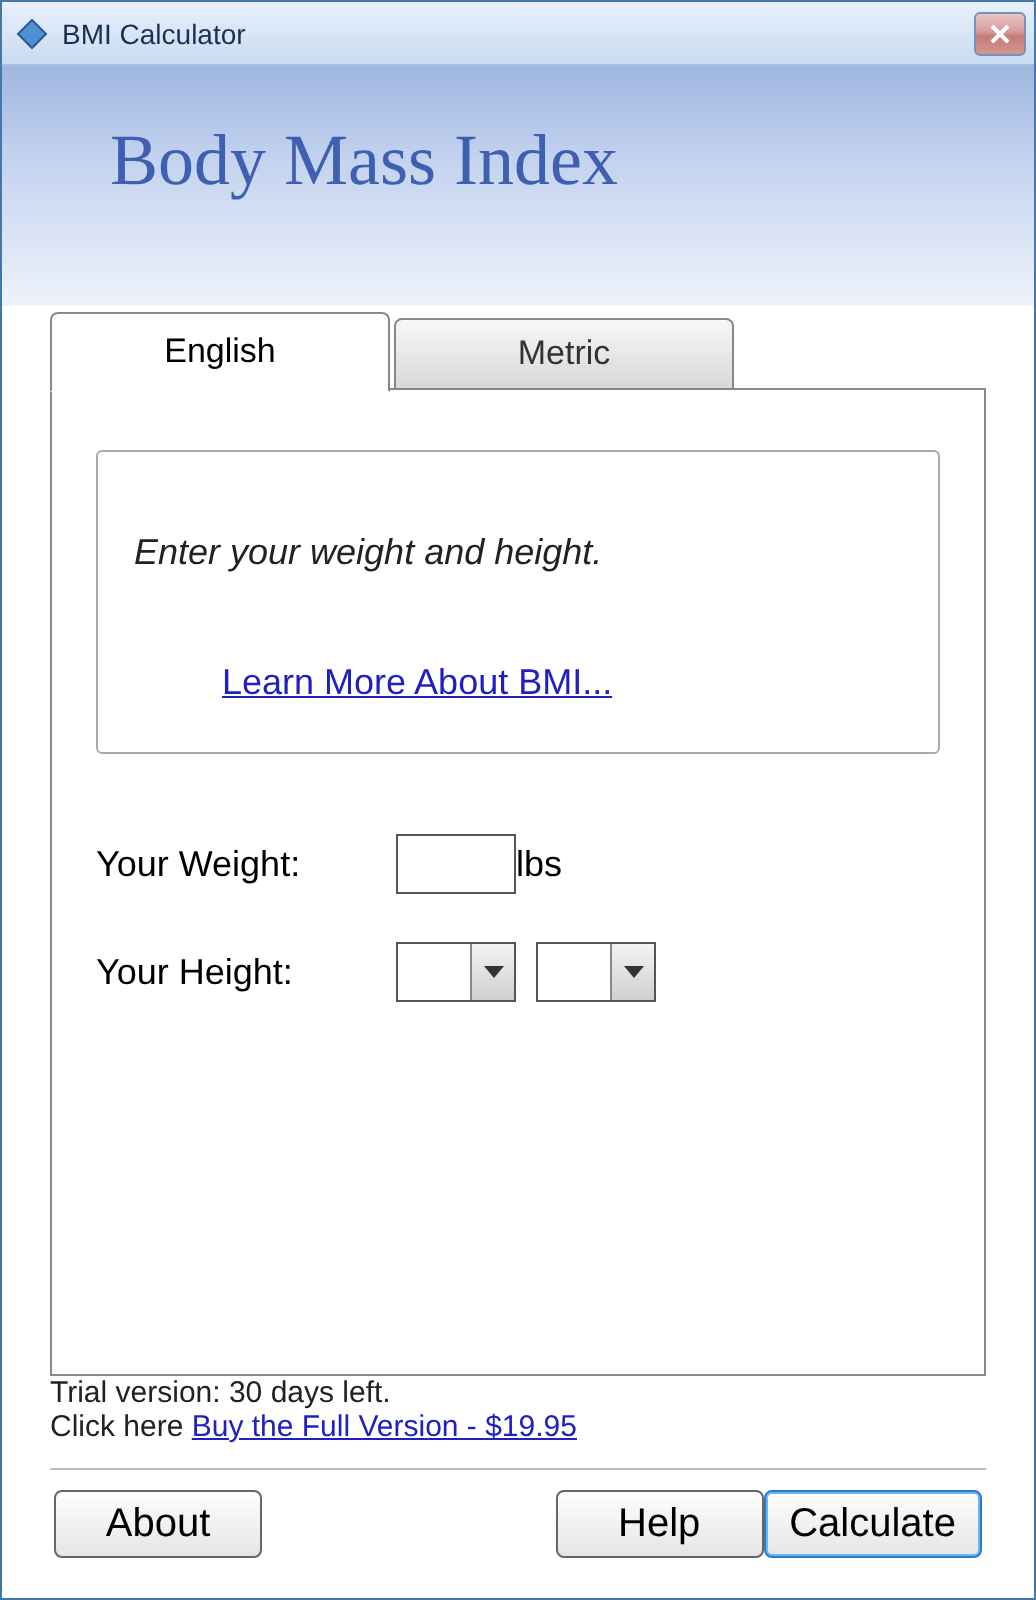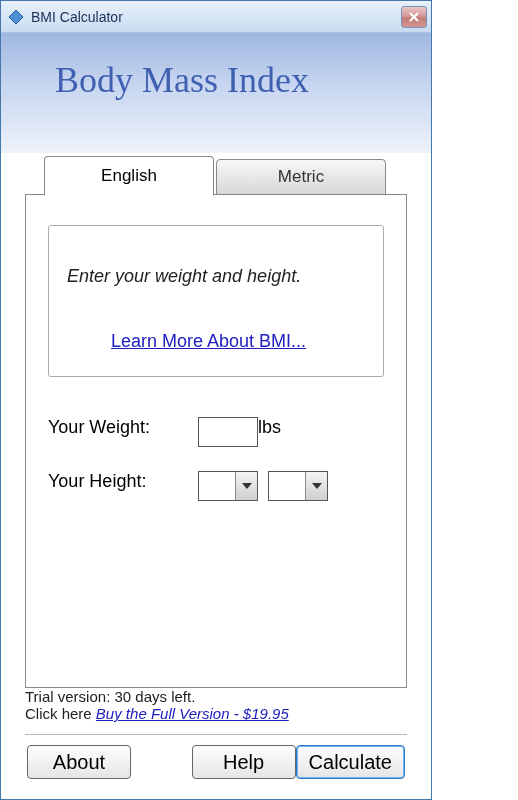--- a/index.html
+++ b/index.html
@@ -4,21 +4,21 @@
 <style>
   * { box-sizing: border-box; }
   body {
     margin: 0; padding: 0;
     font-family: Tahoma, Verdana, sans-serif;
     background: #fff;
     width: 518px; height: 800px;
     overflow: hidden;
   }
   .window {
-    width: 432px; height: 800px;
+    width: 518px; height: 800px;
     border: 1px solid #4477aa;
     background: #fff;
     display: flex; flex-direction: column;
   }
   .titlebar {
     height: 32px;
     background: linear-gradient(to bottom, #e8f0fb 0%, #d8e6f6 50%, #c8dcef 100%);
     border-bottom: 1px solid #aac2de;
     display: flex; align-items: center;
     padding: 0 4px 0 6px;
@@ -56,21 +56,21 @@
     font-style: italic;
     font-size: 44px; color:#3f5fb0;
   }
   .content {
     flex: 1;
     padding: 0 24px;
     display:flex; flex-direction:column;
   }
   .tabs {
     display:flex; margin-top:2px;
-    position:relative; z-index:2;justify-content:center;
+    position:relative; z-index:2;
   }
   .tab {
     width: 170px; height: 40px;
     display:flex; align-items:center; justify-content:center;
     font-size:17px;
     border:1px solid #888;
     border-top-left-radius:4px; border-top-right-radius:4px;
     cursor:pointer;
     margin-right:2px;
     position:relative;
@@ -101,21 +101,21 @@
   .msgbox .prompt {
     font-size:18px; color:#222;
     margin-bottom:44px;
     font-style:italic;
   }
   .link {
     color:#2020c0; text-decoration:underline;
     font-size:18px; cursor:pointer;margin-left:44px;
   }
   .form-row {
-    display:flex; 
+    display:flex; align-items:center;
     margin: 10px 0 24px 0;
     font-size:18px;
   }
   .form-row .lbl { width:150px; }
   .num-input {
     width:60px; height:30px;
     border:1px solid #555;
     font-size:17px; padding:3px 6px;
     text-align:left;
   }
@@ -132,21 +132,21 @@
   .dd .dd-btn {
     width:22px;
     border-left:1px solid #888;
     background:linear-gradient(to bottom,#f4f4f4,#cfcfcf);
     display:flex;align-items:center;justify-content:center;
   }
   .trial {
     font-size:15px; color:#222;
     margin-top:0;
   }
-  .trial .buy-link { color:#2020c0; text-decoration:underline; cursor:pointer;font-style:italic; }
+  .trial .buy-link { color:#2020c0; text-decoration:underline; cursor:pointer; }
   .sep {
     border:none; border-top:1px solid #bbb;
     margin:12px 0 10px 0;
   }
   .footer {
     display:flex; align-items:center;
     padding: 0 26px 20px 26px;
   }
   .btn {
     height:34px; min-width:104px;

